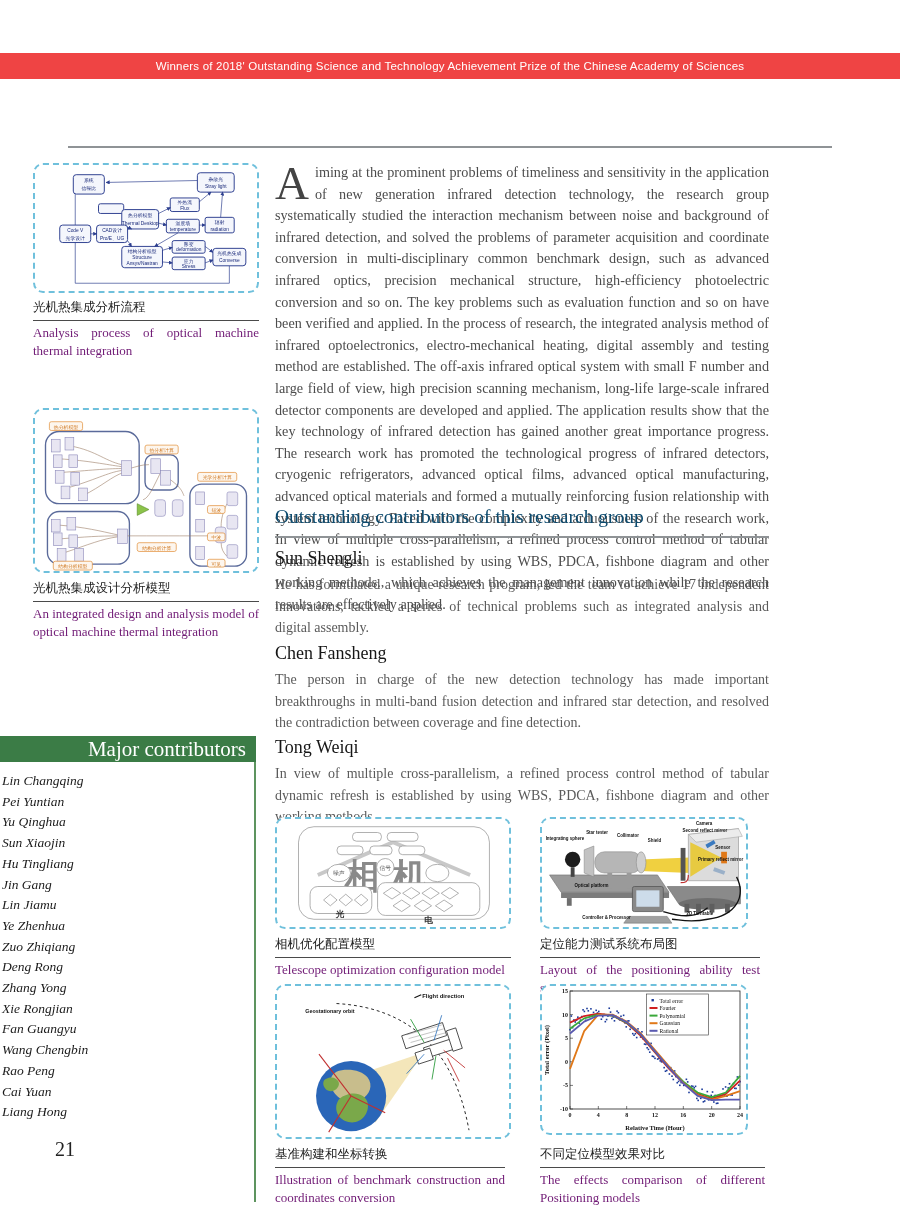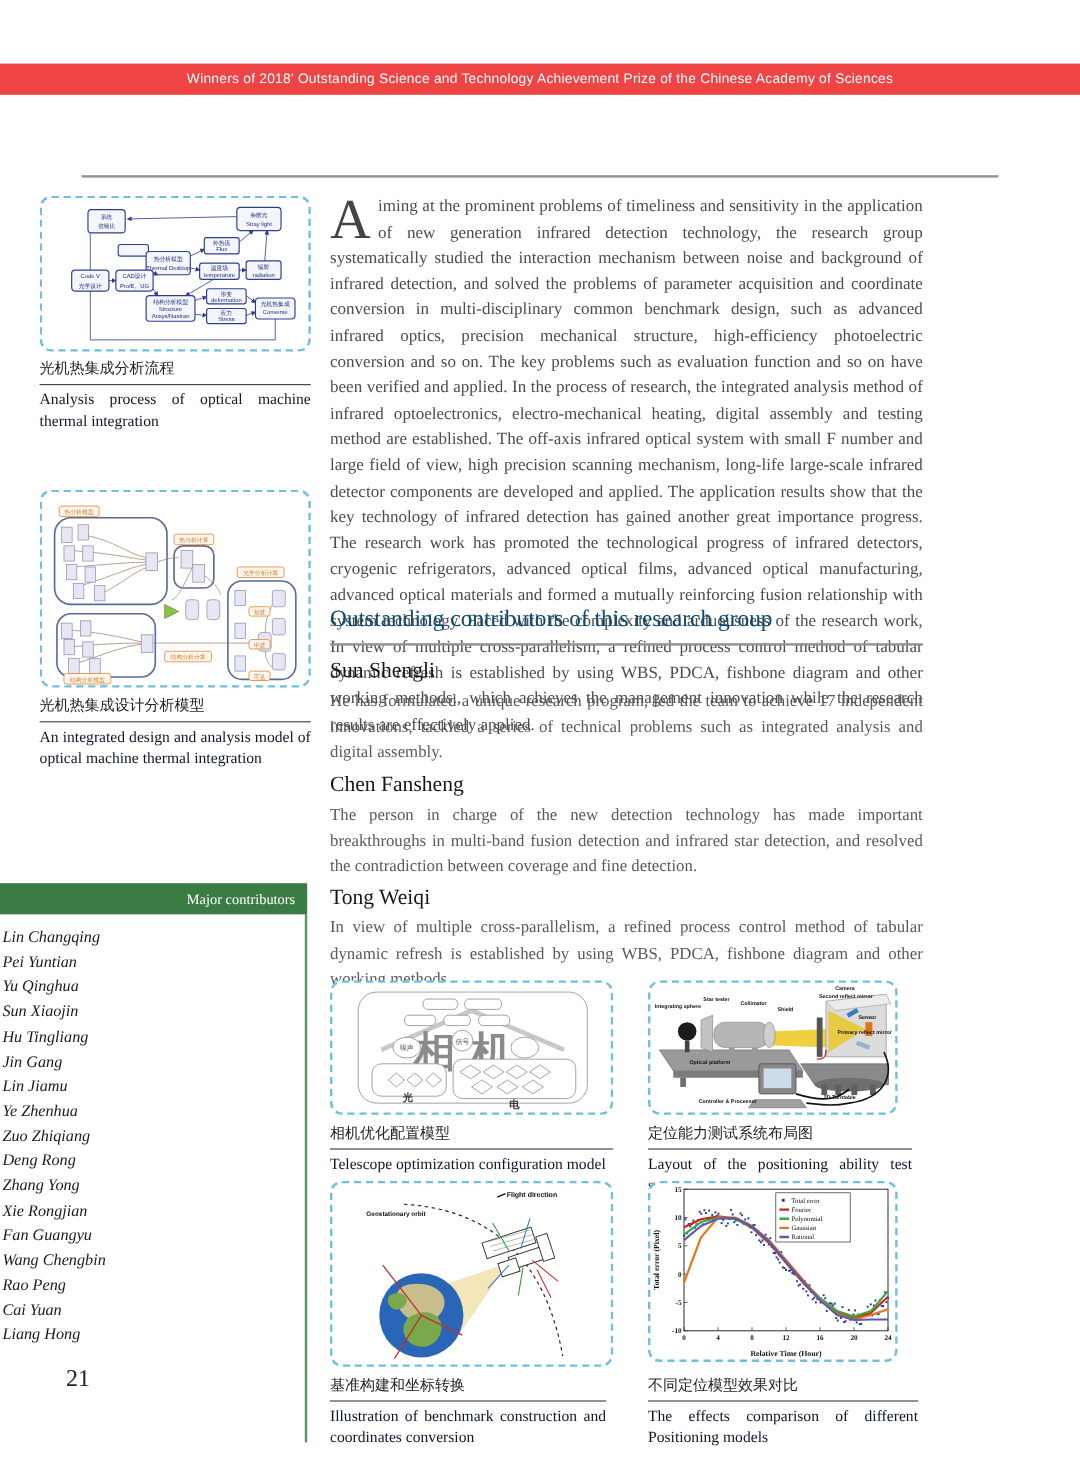--- a/index.html
+++ b/index.html
@@ -15,32 +15,32 @@
   #fig1{left:33px;top:163px;width:226px;height:130px;}
   #fig2{left:33px;top:408px;width:226px;height:165px;}
   #fig3{left:275px;top:817px;width:236px;height:112px;text-align:center;}
   #fig4{left:540px;top:817px;width:208px;height:112px;}
   #fig5{left:275px;top:984px;width:236px;height:155px;}
   #fig6{left:540px;top:984px;width:208px;height:151px;}
   .figbox svg{width:100%;height:100%;display:block;}
   .caption{position:absolute;}
   .cap-zh{font-family:"Liberation Sans",sans-serif;font-size:12.5px;color:#222;
           border-bottom:1px solid #4a4a4a;padding-bottom:4px;display:block;}
-  .cap-en{font-family:"Liberation Serif",serif;font-size:13px;line-height:18px;color:#0f172a;
+  .cap-en{font-family:"Liberation Serif",serif;font-size:13px;line-height:18px;color:#701a75;
           padding-top:3px;text-align:justify;display:block;}
   .intro{position:absolute;left:275px;top:162px;width:494px;font-size:14.2px;line-height:21.6px;
          text-align:justify;color:#4c4c4c;}
   .dropcap{float:left;font-size:47px;line-height:38px;padding:2px 6px 0 0;color:#444;}
   .sec-head{position:absolute;left:275px;top:506px;width:494px;font-size:19.5px;color:#0c4a6e;
             border-bottom:2px solid #8f9396;padding-bottom:8px;}
   .person-name{position:absolute;left:275px;width:494px;font-size:18px;color:#161616;}
   .person-bio{position:absolute;left:275px;width:494px;font-size:14px;line-height:21.7px;
               text-align:justify;color:#5a5a5a;}
   .green-box{position:absolute;left:0;top:736px;width:256px;height:26px;background:#3b7c46;
-             color:#fff;font-size:12px;line-height:26px;text-align:right;padding-right:10px;box-sizing:border-box;}
+             color:#fff;font-size:21px;line-height:26px;text-align:right;padding-right:10px;box-sizing:border-box;}
   .names{position:absolute;left:0;top:769px;width:243px;list-style:none;margin:2px;padding:0;text-align:left;font-style:italic;}
   .names li{font-size:13.5px;line-height:20.7px;color:#1a1a1a;}
   .vline{position:absolute;left:254px;top:762px;width:2px;height:440px;background:#5d945f;}
   .pagenum{position:absolute;left:55px;top:1138px;font-size:20px;color:#222;}
   .t{font-family:"Liberation Sans",sans-serif;}
   .fc1-box{fill:#f4f6fc;stroke:#2d3f8f;stroke-width:1;}
   .fc1-t{font-size:5px;fill:#1a2a7a;text-anchor:middle;font-family:"Liberation Sans",sans-serif;}
   .fc1-l{stroke:#2d3f8f;stroke-width:.7;fill:none;}
   .fc2-grp{fill:none;stroke:#5a6a9a;stroke-width:1.4;}
   .fc2-mod{fill:#e8e6f2;stroke:#8a87b8;stroke-width:.6;}

